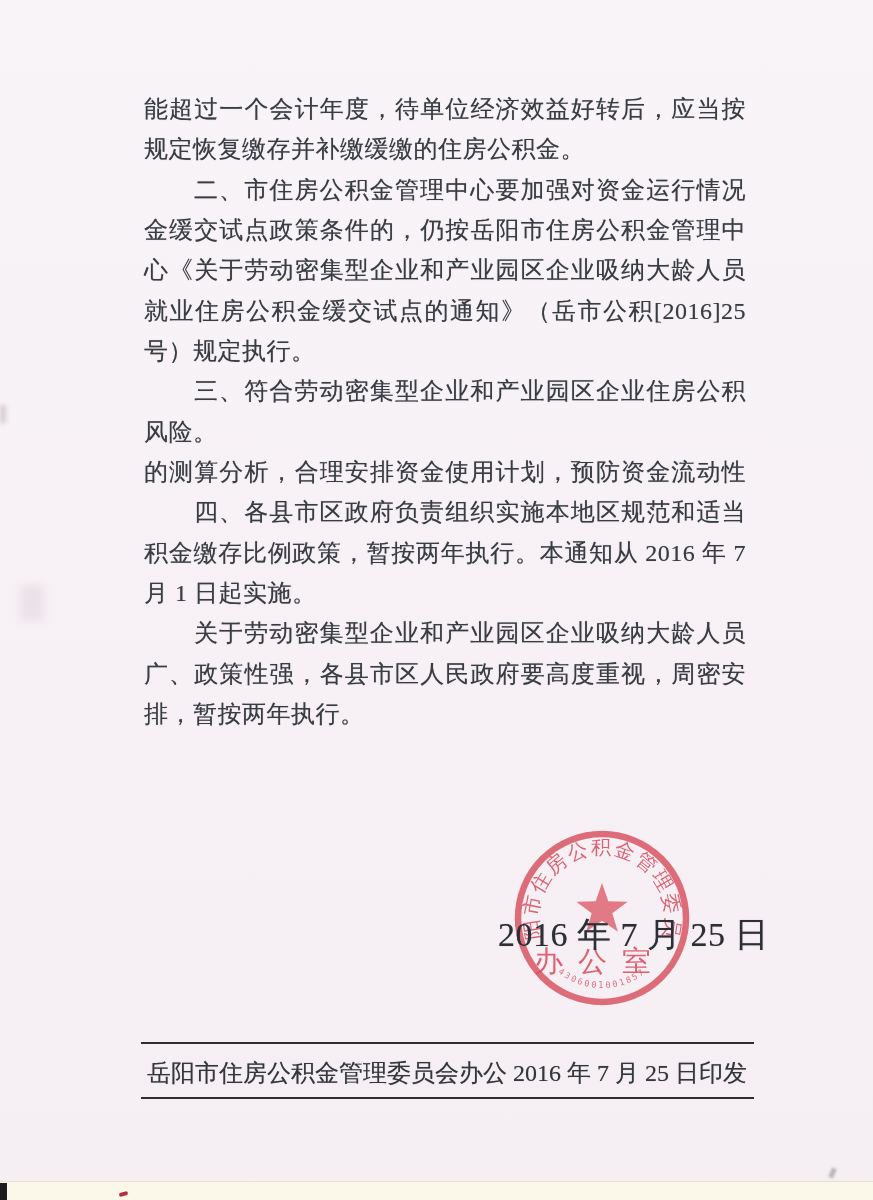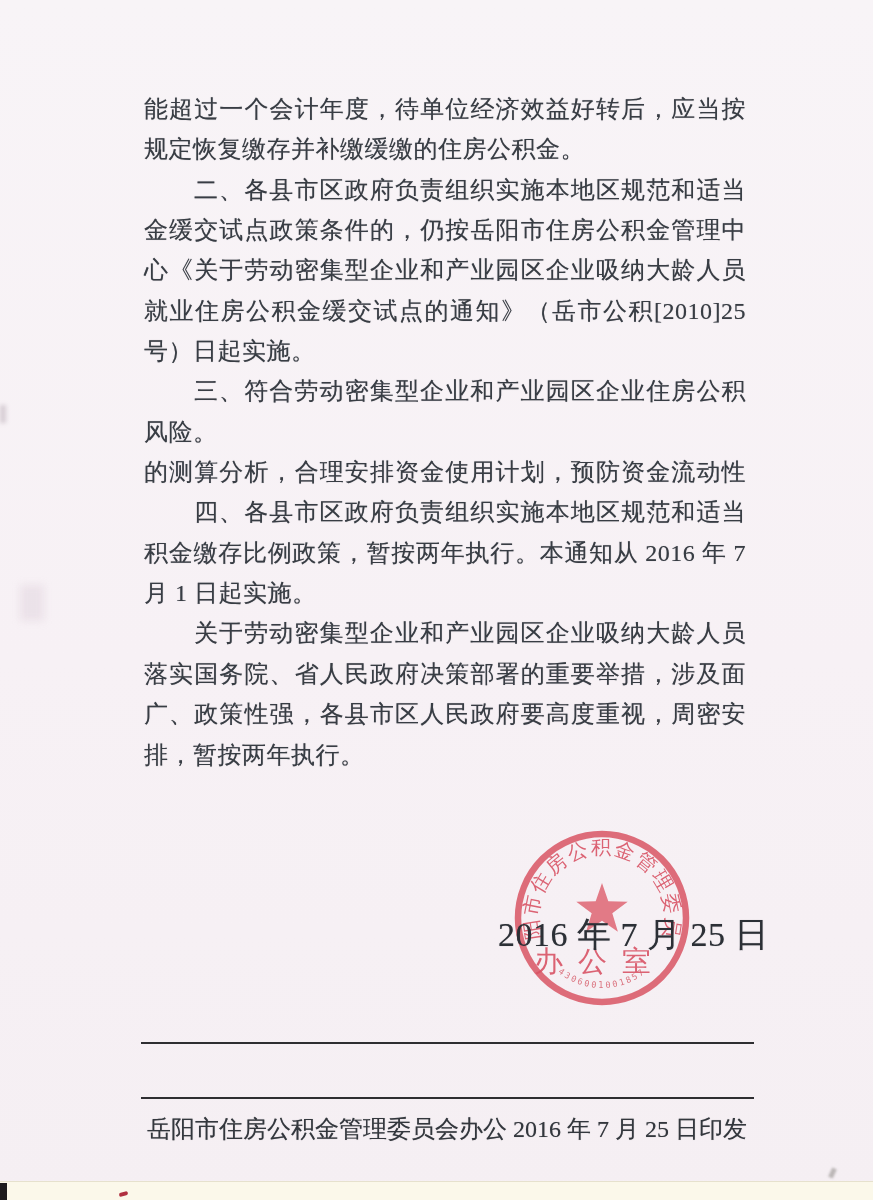--- a/index.html
+++ b/index.html
@@ -38,21 +38,21 @@
     text-shadow:0 0 0.7px rgba(44,48,54,0.55);
     z-index:3;white-space:nowrap;
   }
   
   .footer-rule{
     position:absolute;left:141px;width:613px;height:2px;background:#2e2e31;z-index:1;
   }
   .footer-rule.top{top:1042px;}
   .footer-rule.bottom{top:1097px;}
   .footer-text{
-    position:absolute;left:147px;top:1113px;width:600px;height:32px;
+    position:absolute;left:147px;top:1057px;width:600px;height:32px;
     font-size:24px;line-height:32px;color:#33373d;
     text-align:justify;text-align-last:justify;
     text-shadow:0 0 0.7px rgba(51,55,61,0.55);
     white-space:nowrap;
   }
   
   .bottom-strip{
     position:absolute;left:0;top:1181px;width:873px;height:19px;
     background:#fbf8ea;border-top:1px solid #e6e1cd;
   }
@@ -77,33 +77,32 @@
   }
 </style>
 </head>
 <body>
 
 <div class="page">
 
   <div class="doc-lines">
     <div class="line">能超过一个会计年度，待单位经济效益好转后，应当按</div>
     <div class="line short">规定恢复缴存并补缴缓缴的住房公积金。</div>
-    <div class="line indent">二、各县市区政府负责组织实施本地区规范和适当</div>
+    <div class="line indent">二、市住房公积金管理中心要加强对资金运行情况</div>
     <div class="line">金缓交试点政策条件的，仍按岳阳市住房公积金管理中</div>
     <div class="line">心《关于劳动密集型企业和产业园区企业吸纳大龄人员</div>
-    <div class="line">就业住房公积金缓交试点的通知》（岳市公积[2010]25</div>
-    <div class="line short">号）日起实施。</div>
+    <div class="line">就业住房公积金缓交试点的通知》（岳市公积[2016]25</div>
+    <div class="line short">号）规定执行。</div>
     <div class="line indent">三、符合劳动密集型企业和产业园区企业住房公积</div>
     <div class="line short">风险。</div>
     <div class="line">的测算分析，合理安排资金使用计划，预防资金流动性</div>
     <div class="line indent">四、各县市区政府负责组织实施本地区规范和适当</div>
     <div class="line">积金缴存比例政策，暂按两年执行。本通知从 2016 年 7</div>
     <div class="line short">月 1 日起实施。</div>
     <div class="line indent">关于劳动密集型企业和产业园区企业吸纳大龄人员</div>
-    <div class="line">落实国务院、省人民政府决策部署的重要举措，涉及面</div>
     <div class="line">广、政策性强，各县市区人民政府要高度重视，周密安</div>
     <div class="line short">排，暂按两年执行。</div>
   </div>
 
   <div class="seal">
     <svg viewBox="0 0 200 200">
       <circle cx="100" cy="100" r="84" fill="none" stroke="#d84f5e" stroke-width="6.5" stroke-opacity="0.88"></circle>
       <path id="sealArc" d="M 39.9 121.9 A 64 64 0 1 1 160.1 121.9" fill="none"></path>
       <text font-size="20" letter-spacing="2" fill="#d6475a" fill-opacity="0.9" font-family="Liberation Serif, DejaVu Serif, serif">
         <textPath href="#sealArc" startOffset="50%" text-anchor="middle">岳阳市住房公积金管理委员会</textPath>

